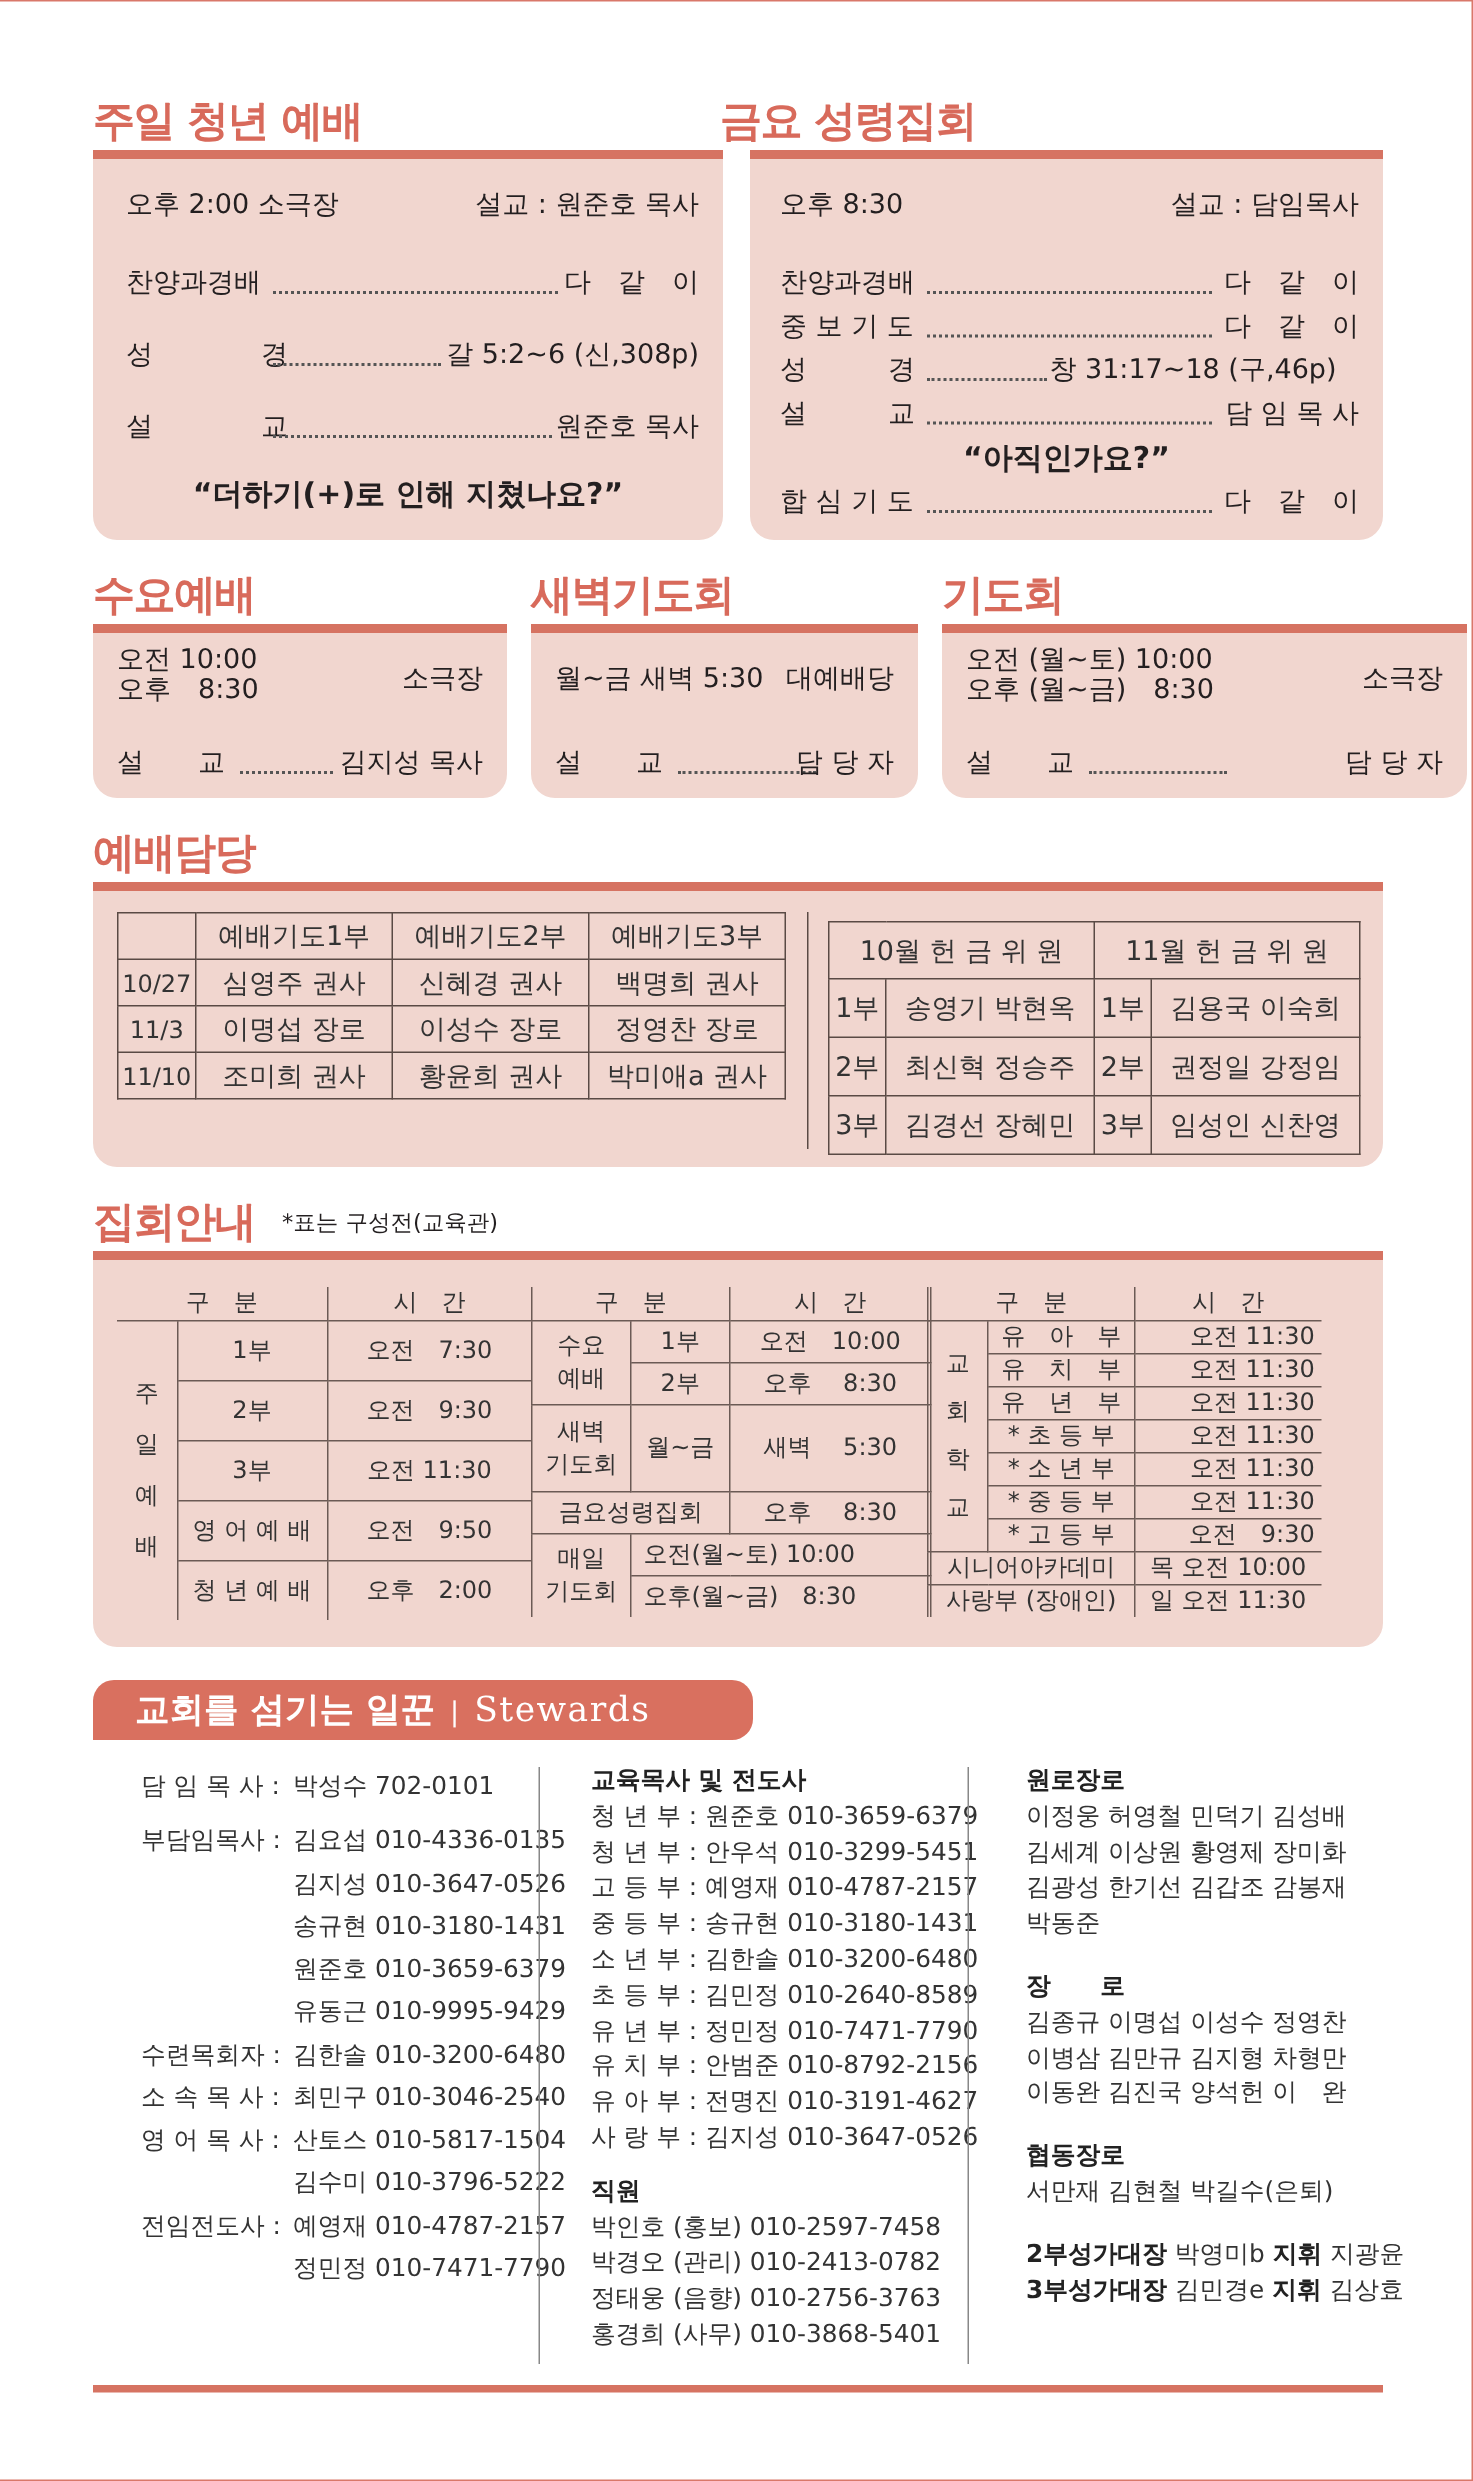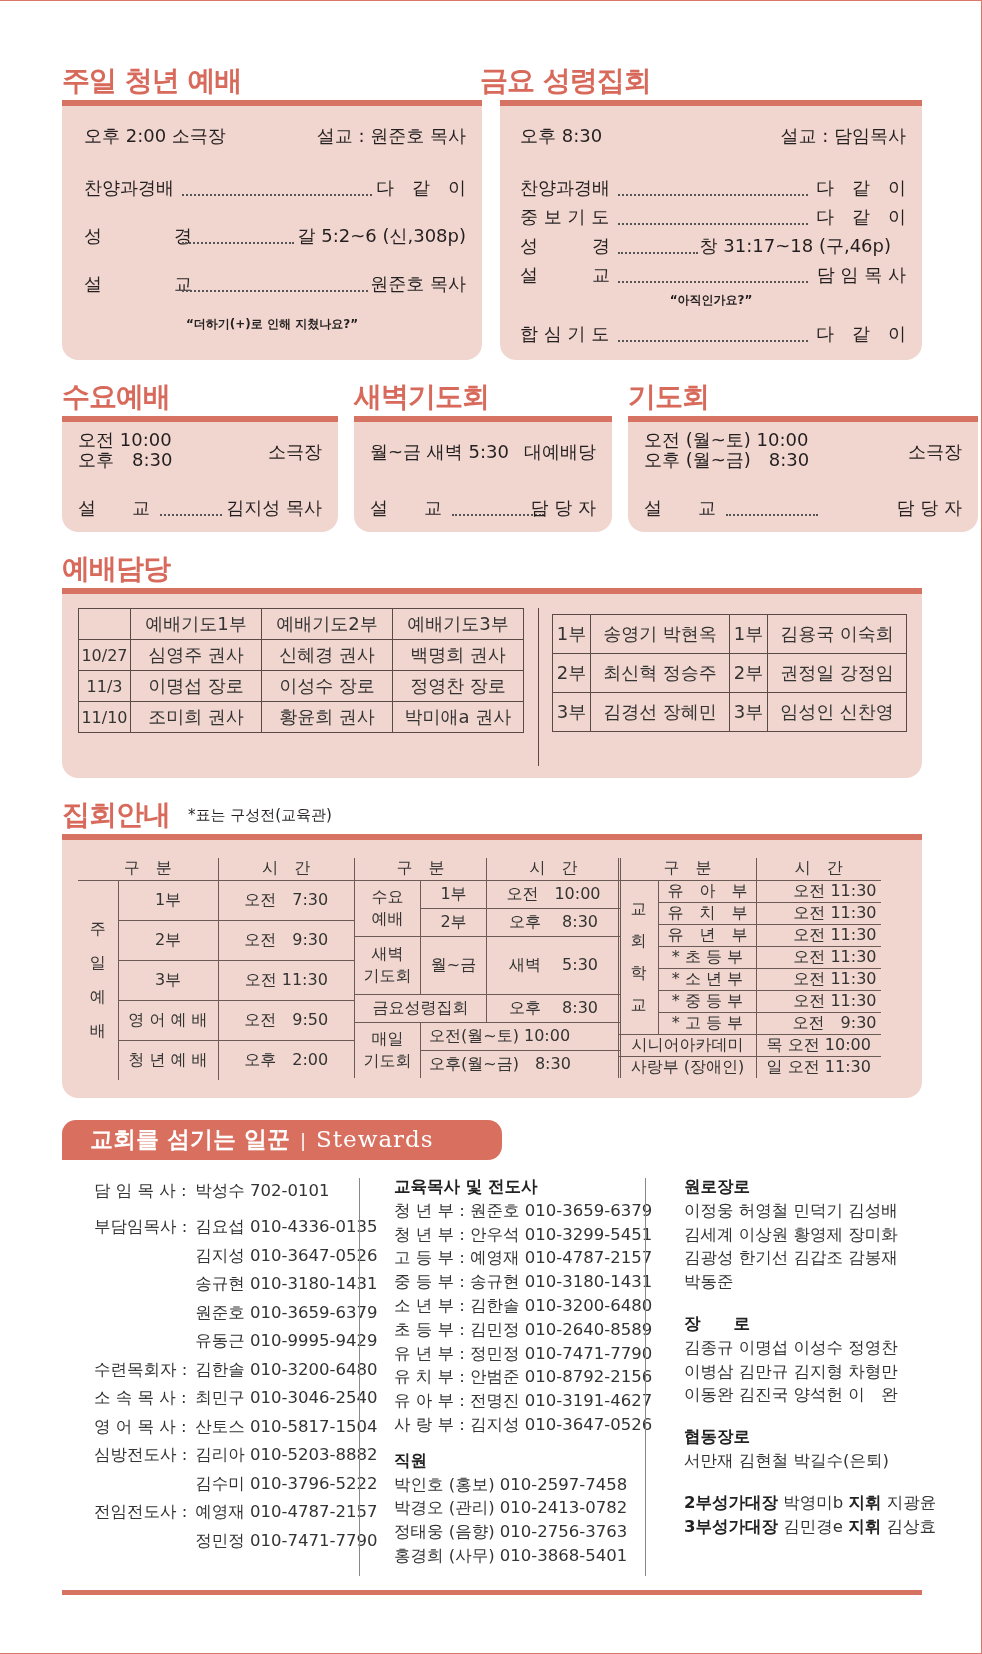--- a/index.html
+++ b/index.html
@@ -4,21 +4,21 @@
 <style>
   * { box-sizing: border-box; margin: 0; padding: 0; }
   body { width: 982px; height: 1654px; background: #fff; font-family: "DejaVu Sans", "Liberation Sans", sans-serif; color: #231f20; position: relative; overflow: hidden; }
   .frame { position: absolute; left: 0; top: 0; width: 982px; height: 1654px; border: 1px solid #d9786a; border-left: none; }
   .sec-title { position: absolute; font-size: 28px; font-weight: bold; color: #d86a5b; letter-spacing: -1px; }
   .box { position: absolute; background: #f1d6cf; border-top: 6px solid #d67362; border-radius: 0 0 16px 16px; }
   .row { position: absolute; font-size: 18px; white-space: nowrap; }
   .dots { position: absolute; border-bottom: 2px dotted #555; height: 1px; }
   .right { text-align: right; }
   .center { text-align: center; }
-  .quote { font-weight: bold; font-size: 12px; }
+  .quote { font-weight: bold; font-size: 20px; }
   table { border-collapse: collapse; position: absolute; }
   td, th { border: 1px solid #5a4a45; font-weight: normal; font-size: 18px; text-align: center; color: #333; }
   .sched td { border: 1px solid #6b5a55; font-size: 16px; padding: 0 2px; }
   .sched .nol { border-left: none; }
   .sched .nor { border-right: none; }
   .stew-banner { position: absolute; left: 62px; top: 1120px; width: 440px; height: 40px; background: #d9705f; border-radius: 14px 14px 14px 0; color: #fff; font-size: 23px; font-weight: bold; padding: 4px 0 0 28px; white-space: nowrap; }
   .stew-banner .sep { font-weight: normal; margin: 0 10px; font-size: 18px; }
   .stew-banner .en { font-family: "DejaVu Serif", serif; font-weight: normal; letter-spacing: 1px; }
   .col { position: absolute; font-size: 16.5px; color: #333; }
   .col .line { height: 28.5px; white-space: nowrap; margin-left: 24px; }
@@ -136,20 +136,24 @@
       <td style="font-size:16px;">11/10</td>
       <td>조미희 권사</td>
       <td>황윤희 권사</td>
       <td>박미애a 권사</td>
     </tr>
   </tbody>
     </table>
   <div class="vline" style="left:476px;top:14px;height:158px;background:#5a4a45;"></div>
   <table style="left:490px;top:20px;">
     <tbody>
+        <tr style="height:38px;">
+      <td colspan="2" style="width:177px;">10월 헌 금 위 원</td>
+      <td colspan="2" style="width:177px;">11월 헌 금 위 원</td>
+    </tr>
     <tr style="height:39px;">
       <td style="width:38px;">1부</td>
       <td style="width:139px;">송영기 박현옥</td>
       <td style="width:38px;">1부</td>
       <td style="width:139px;">김용국 이숙희</td>
     </tr>
     <tr style="height:39px;">
       <td>2부</td>
       <td>최신혁 정승주</td>
       <td>2부</td>
@@ -290,21 +294,20 @@
 <div class="col" style="left:70px;top:1180px;">
   <div class="line" style="height:36px;"><span class="lbl" style="width:96px;">담 임 목 사 :</span> <span>박성수 702-0101</span></div>
   <div class="line"><span class="lbl" style="width:96px;">부담임목사 :</span> <span>김요섭 010-4336-0135</span></div>
   <div class="line"><span class="lbl" style="width:96px;"></span> <span>김지성 010-3647-0526</span></div>
   <div class="line"><span class="lbl" style="width:96px;"></span> <span>송규현 010-3180-1431</span></div>
   <div class="line"><span class="lbl" style="width:96px;"></span> <span>원준호 010-3659-6379</span></div>
   <div class="line"><span class="lbl" style="width:96px;"></span> <span>유동근 010-9995-9429</span></div>
   <div class="line"><span class="lbl" style="width:96px;">수련목회자 :</span> <span>김한솔 010-3200-6480</span></div>
   <div class="line"><span class="lbl" style="width:96px;">소 속 목 사 :</span> <span>최민구 010-3046-2540</span></div>
   <div class="line"><span class="lbl" style="width:96px;">영 어 목 사 :</span> <span>산토스 010-5817-1504</span></div>
-  <div class="line"><span class="lbl" style="width:96px;">심방전도사 :</span> <span>김리아 010-5203-8882</span></div>
   <div class="line"><span class="lbl" style="width:96px;"></span> <span>김수미 010-3796-5222</span></div>
   <div class="line"><span class="lbl" style="width:96px;">전임전도사 :</span> <span>예영재 010-4787-2157</span></div>
   <div class="line"><span class="lbl" style="width:96px;"></span> <span>정민정 010-7471-7790</span></div>
 </div>
 
 <div class="vline" style="left:359px;top:1178px;height:398px;"></div>
 
 <div class="col col2" style="left:370px;top:1176px;">
   <div class="line bold">교육목사 및 전도사</div>
   <div class="line">청 년 부 : 원준호 010-3659-6379</div>

